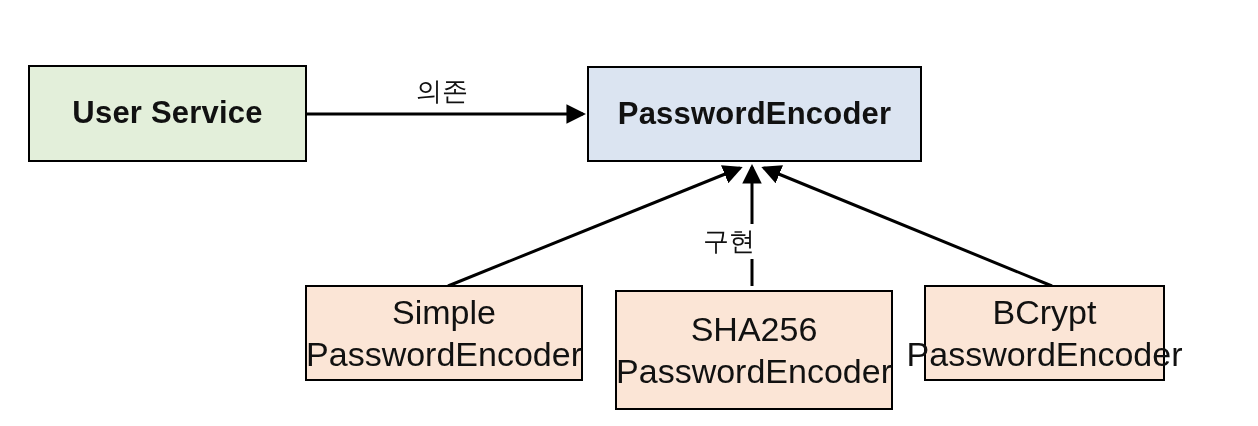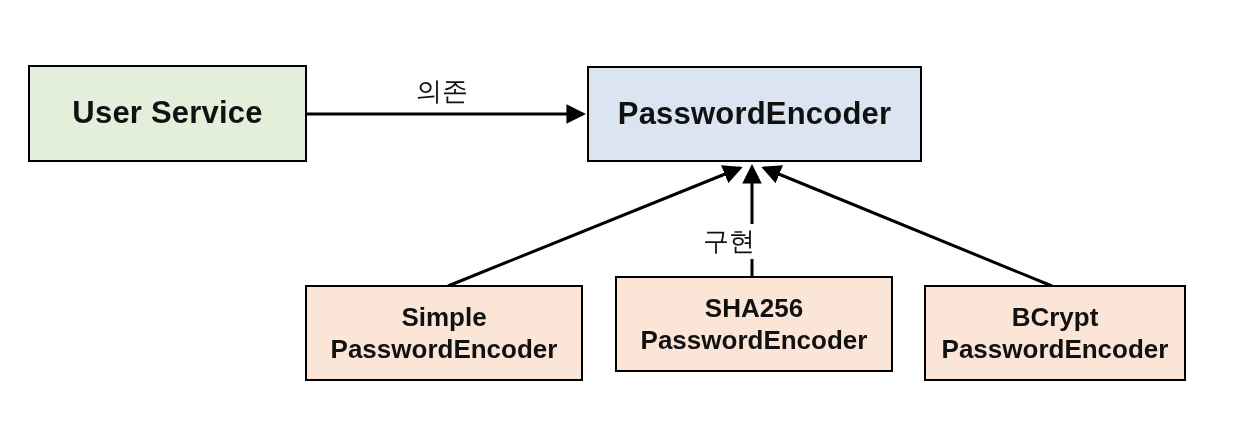--- a/index.html
+++ b/index.html
@@ -25,35 +25,35 @@
     color: #111111;
     box-sizing: border-box;
     line-height: 1.25;
   }
   .node.big {
     font-size: 31px;
     font-weight: 600;
     letter-spacing: 0.2px;
   }
   .node.impl {
-    font-size: 26px;
-    font-weight: 700;
+    font-size: 34px;
+    font-weight: 400;
     background: #fbe5d6;
   }
   #user-service {
     left: 28px; top: 65px; width: 279px; height: 97px;
     background: #e3efda;
   }
   #password-encoder {
     left: 587px; top: 66px; width: 335px; height: 96px;
     background: #dbe4f1;
   }
   #simple-encoder  { left: 305px; top: 285px; width: 278px; height: 96px; }
-  #sha256-encoder  { left: 615px; top: 276px; width: 278px; height: 96px; }
-  #bcrypt-encoder  { left: 924px; top: 285px; width: 262px; height: 96px; }
+  #sha256-encoder  { left: 615px; top: 290px; width: 278px; height: 120px; }
+  #bcrypt-encoder  { left: 924px; top: 285px; width: 241px; height: 96px; }
 
   .edge-label {
     position: absolute;
     font-size: 26px;
     color: #111111;
     transform: translateX(-50%);
     white-space: nowrap;
     background: #ffffff;
     padding: 0 4px;
   }

